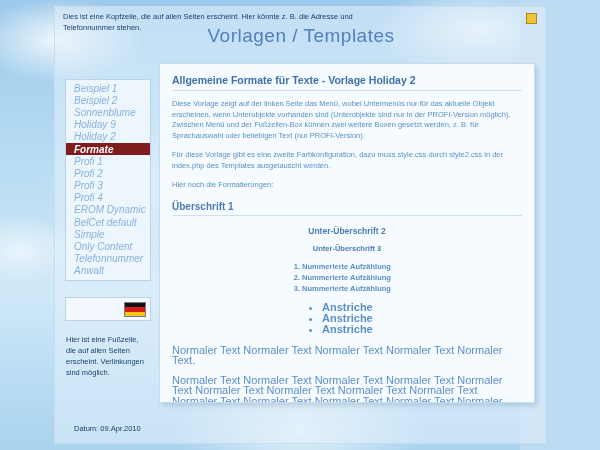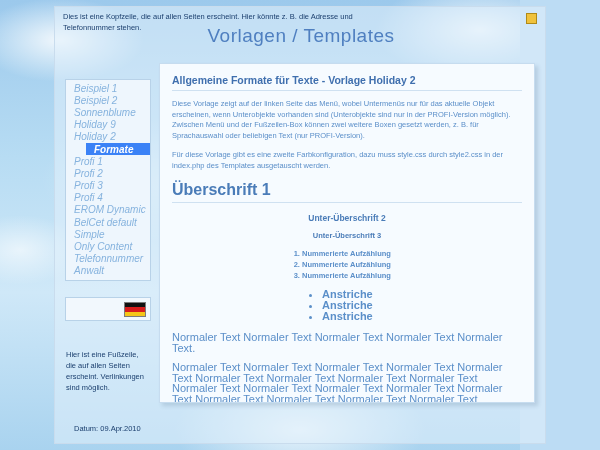--- a/index.html
+++ b/index.html
@@ -84,42 +84,41 @@
   .menu-item {
     font-size: 10px;
     color: #86b3de;
     padding: 1.6px 0 1.6px 8px;
     line-height: 9px;
     white-space: nowrap;
     font-style: italic;
   }
   .menu-item.active {
     color: #ffffff;
-    background: #3b82f6;
-    font-weight: bold;
-    margin-left: 20px;
+    background: #7f1d1d;
+    font-weight: bold;
   }
   .lang-box {
     margin-top: 16px;
     background: #f2f8fd;
     border: 1px solid #b8d2e8;
     height: 22px;
     position: relative;
   }
   .flag {
     position: absolute;
     right: 4px;
     top: 4px;
     width: 20px;
     height: 13px;
     border: 1px solid #7b7b7b;
     background: linear-gradient(180deg, #111 0%, #111 33%, #d81b1b 33%, #d81b1b 66%, #f5c518 66%, #f5c518 100%);
   }
   .footer-note {
-    margin-top: 26px;
+    margin-top: 11px;
     font-size: 7.5px;
     color: #1b3f6e;
     line-height: 11px;
     padding: 2px 2px 2px 1px;
   }
   
   #content {
     position: absolute;
     left: 104px;
     top: 56px;
@@ -141,21 +140,21 @@
     border-bottom: 1px solid #cfe1f1;
   }
   .para {
     font-size: 7.5px;
     color: #5b8fc9;
     line-height: 10.5px;
     margin: 0 0 9px 0;
     text-align: left;
   }
   .h2 {
-    font-size: 16px;
+    font-size: 10px;
     font-weight: bold;
     color: #4a7cb8;
     margin: 10px 0 8px 0;
     padding-bottom: 3px;
     border-bottom: 1px solid #cfe1f1;
   }
   .h3 {
     font-size: 8.5px;
     font-weight: bold;
     color: #4a7cb8;
@@ -235,20 +234,21 @@
         <div class="flag"></div>
       </div>
 
       <div class="footer-note">Hier ist eine Fußzeile, die auf allen Seiten erscheint. Verlinkungen sind möglich.</div>
     </div>
 
     <div id="content">
       <div class="h1">Allgemeine Formate für Texte - Vorlage Holiday 2</div>
       <div class="para">Diese Vorlage zeigt auf der linken Seite das Menü, wobei Untermenüs nur für das aktuelle Objekt erscheinen, wenn Unterobjekte vorhanden sind (Unterobjekte sind nur in der PROFI-Version möglich). Zwischen Menü und der Fußzeilen-Box können zwei weitere Boxen gesetzt werden, z. B. für Sprachauswahl oder beliebigen Text (nur PROFI-Version).</div>
       <div class="para">Für diese Vorlage gibt es eine zweite Farbkonfiguration, dazu muss style.css durch style2.css in der index.php des Templates ausgetauscht werden.</div>
+      <div class="para">Hier noch die Formatierungen:</div>
 
       <div class="h2">Überschrift 1</div>
       <div class="h3">Unter-Überschrift 2</div>
       <div class="h4">Unter-Überschrift 3</div>
 
       <ol class="numlist">
         <li>Nummerierte Aufzählung</li>
         <li>Nummerierte Aufzählung</li>
         <li>Nummerierte Aufzählung</li>
       </ol>

